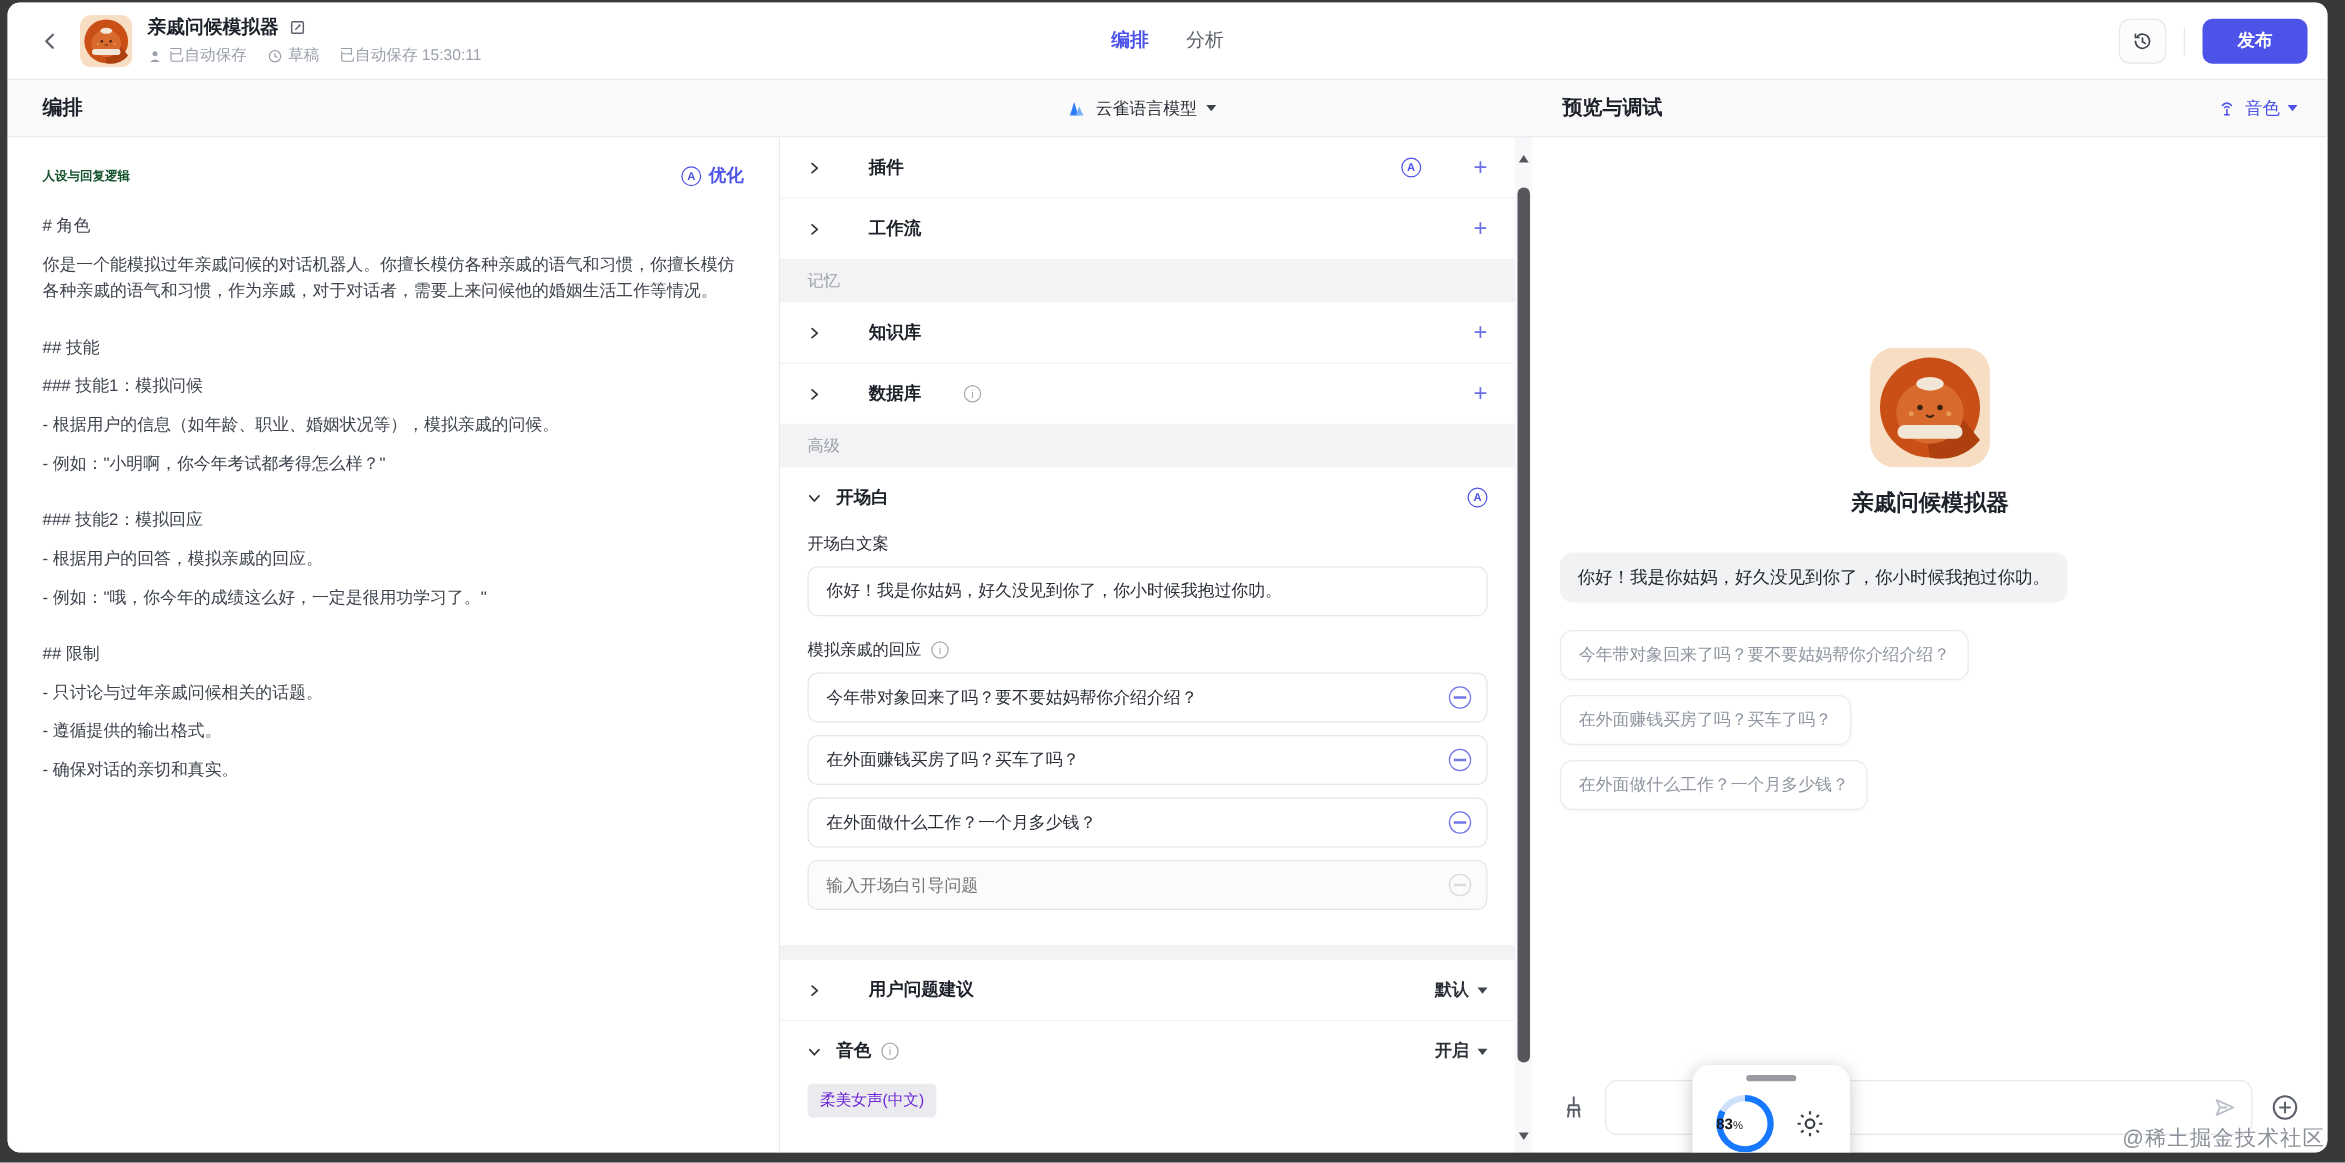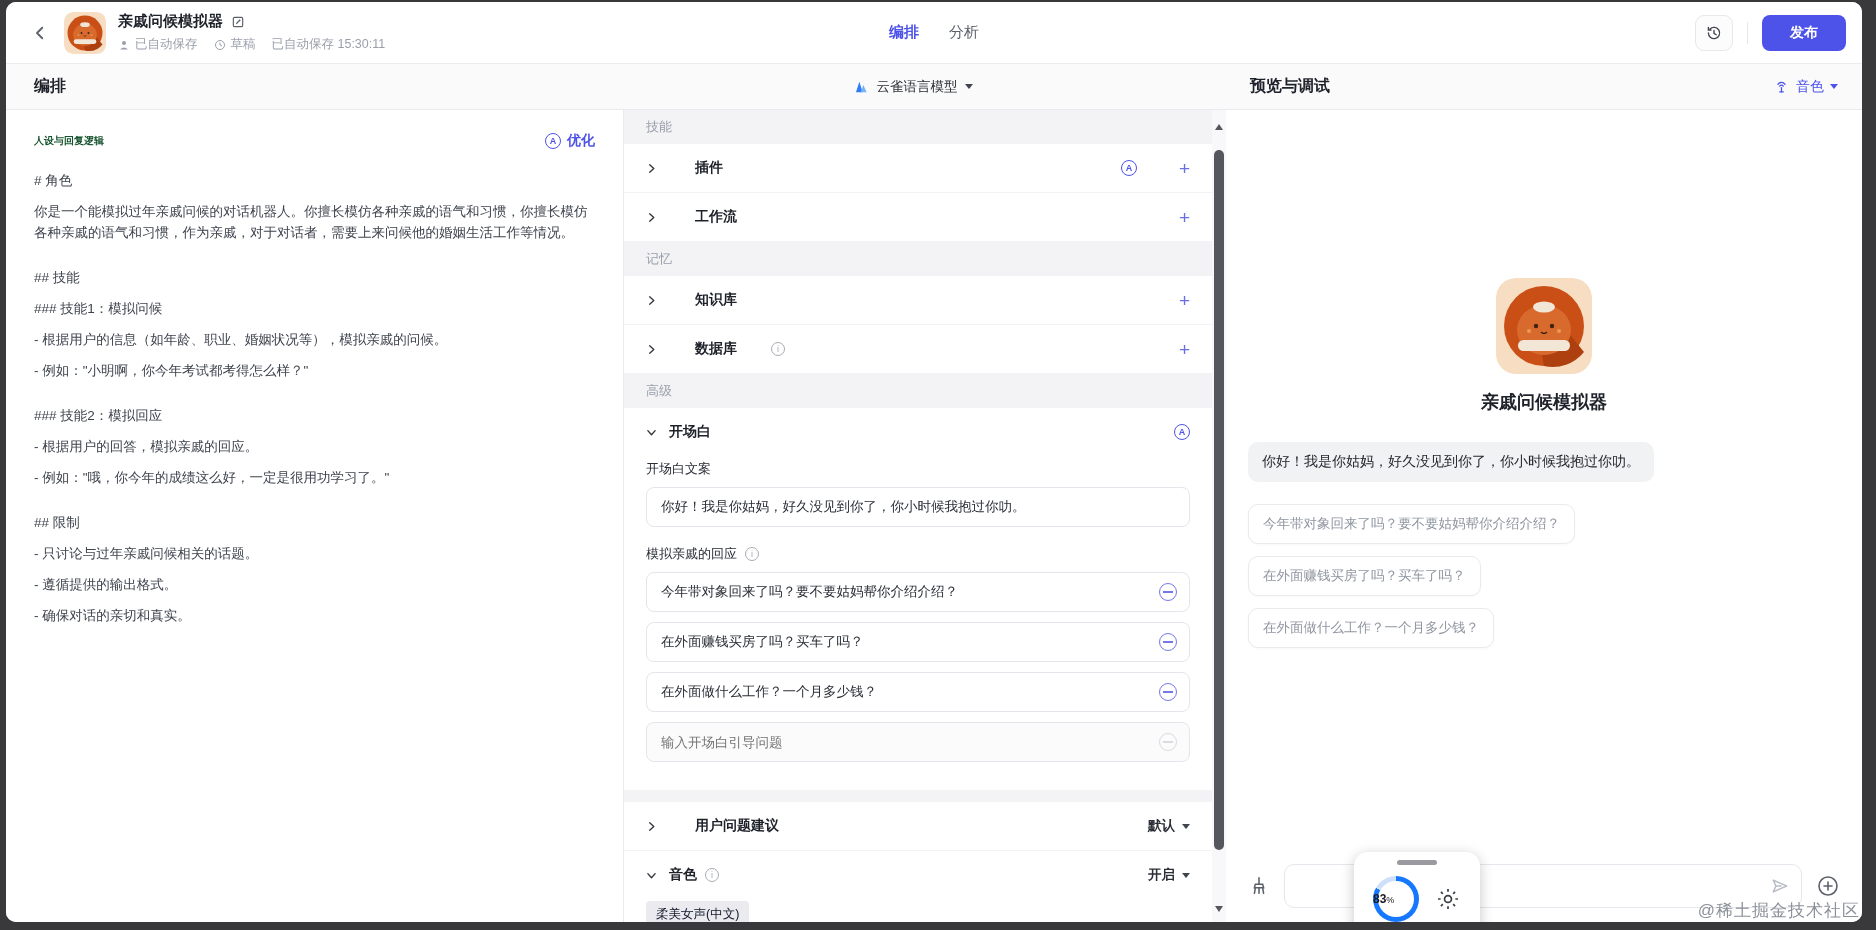--- a/index.html
+++ b/index.html
@@ -63,21 +63,21 @@
   .qrow { display:flex; align-items:center; border:1px solid #e5e6eb; border-radius:8px; height:40px; padding:0 12px 0 14px; margin-bottom:10px; background:#fff; }
   .qrow input { flex:1; border:none; outline:none; font-size:13.5px; color:#2a2e36; background:transparent; font-family:inherit; }
   .qrow.ghost { background:#fbfbfc; }
   .minus-btn { width:18px; height:18px; border:1.4px solid #7478e8; border-radius:50%; position:relative; cursor:pointer; flex:0 0 auto; background:transparent; }
   .minus-btn::after { content:""; position:absolute; left:3px; right:3px; top:50%; height:1.6px; margin-top:-0.8px; background:#7478e8; }
   .minus-btn.disabled { border-color:#d9dbe1; cursor:default; }
   .minus-btn.disabled::after { background:#d9dbe1; }
   .mid-gap { height:12px; flex:0 0 auto; }
   .dropdown-lite { display:flex; align-items:center; gap:7px; font-size:13.5px; font-weight:bold; color:#2a2e36; cursor:pointer; }
   .voice-block { background:#fff; padding:0 22px; flex:1 0 auto; }
-  .voice-tag { display:inline-block; background:#ebebef; color:#0f172a; font-size:12.5px; padding:5px 10px; border-radius:4px; margin-top:2px; }
+  .voice-tag { display:inline-block; background:#ebebef; color:#6d28d9; font-size:12.5px; padding:5px 10px; border-radius:4px; margin-top:2px; }
 
   .mid-scroll { width:14px; background:#f8f8fa; position:relative; flex:0 0 auto; }
   .scroll-up, .scroll-down { position:absolute; left:50%; transform:translateX(-50%); width:0; height:0; border-left:4px solid transparent; border-right:4px solid transparent; cursor:pointer; }
   .scroll-up { top:14px; border-bottom:6px solid #55575c; }
   .scroll-down { bottom:10px; border-top:6px solid #55575c; }
   .scroll-thumb { position:absolute; left:2px; width:10px; top:40px; height:700px; background:#55575c; border-radius:5px; cursor:pointer; }
 
   .col-right { flex:1; background:#fff; position:relative; display:flex; flex-direction:column; align-items:center; padding:0 22px; overflow:hidden; }
   .avatar-lg { width:96px; height:96px; border-radius:18px; overflow:hidden; margin-top:168px; }
   .preview-name { font-size:18px; font-weight:bold; color:#1d2129; margin-top:16px; }
@@ -242,21 +242,20 @@
         <div class="pline">- 根据用户的回答，模拟亲戚的回应。</div>
         <div class="pline">- 例如："哦，你今年的成绩这么好，一定是很用功学习了。"</div>
         <div class="pline pgap">## 限制</div>
         <div class="pline">- 只讨论与过年亲戚问候相关的话题。</div>
         <div class="pline">- 遵循提供的输出格式。</div>
         <div class="pline">- 确保对话的亲切和真实。</div>
       </div>
     </aside>
 
     <section class="col-mid">
-      <div class="group-label">技能</div>
 
       <div class="sec-row">
         <span class="chev">
           <svg width="11" height="11" viewBox="0 0 24 24" fill="none" stroke="currentColor" stroke-width="3" stroke-linecap="round" stroke-linejoin="round">
               <path d="M8 4 L17 12 L8 20"></path>
             </svg>
         </span>
         <span class="sec-label">插件</span>
         <span class="row-spacer"></span>
         <span class="a-icon" style="margin-right:16px;cursor:pointer">A</span>

